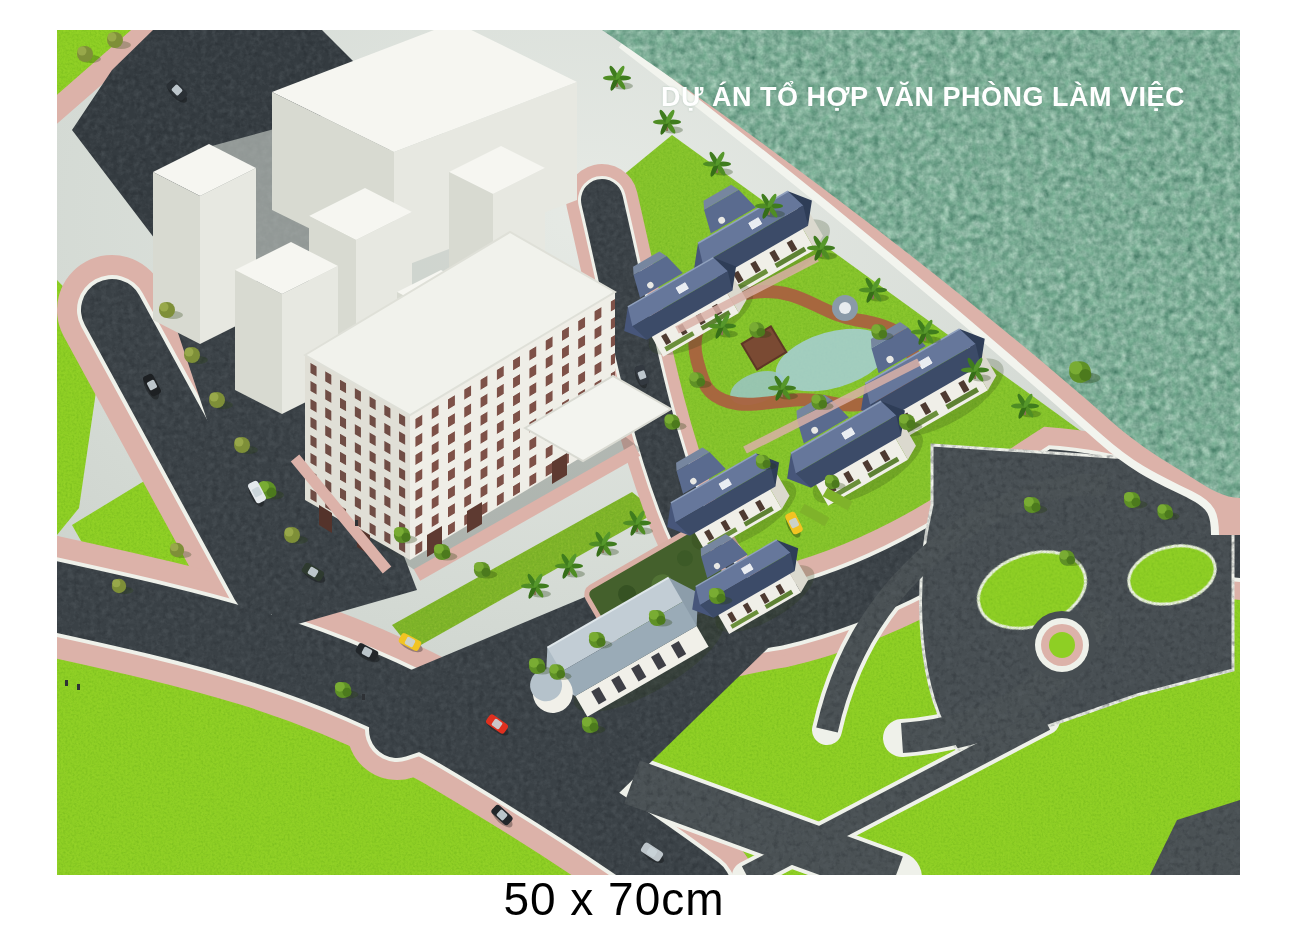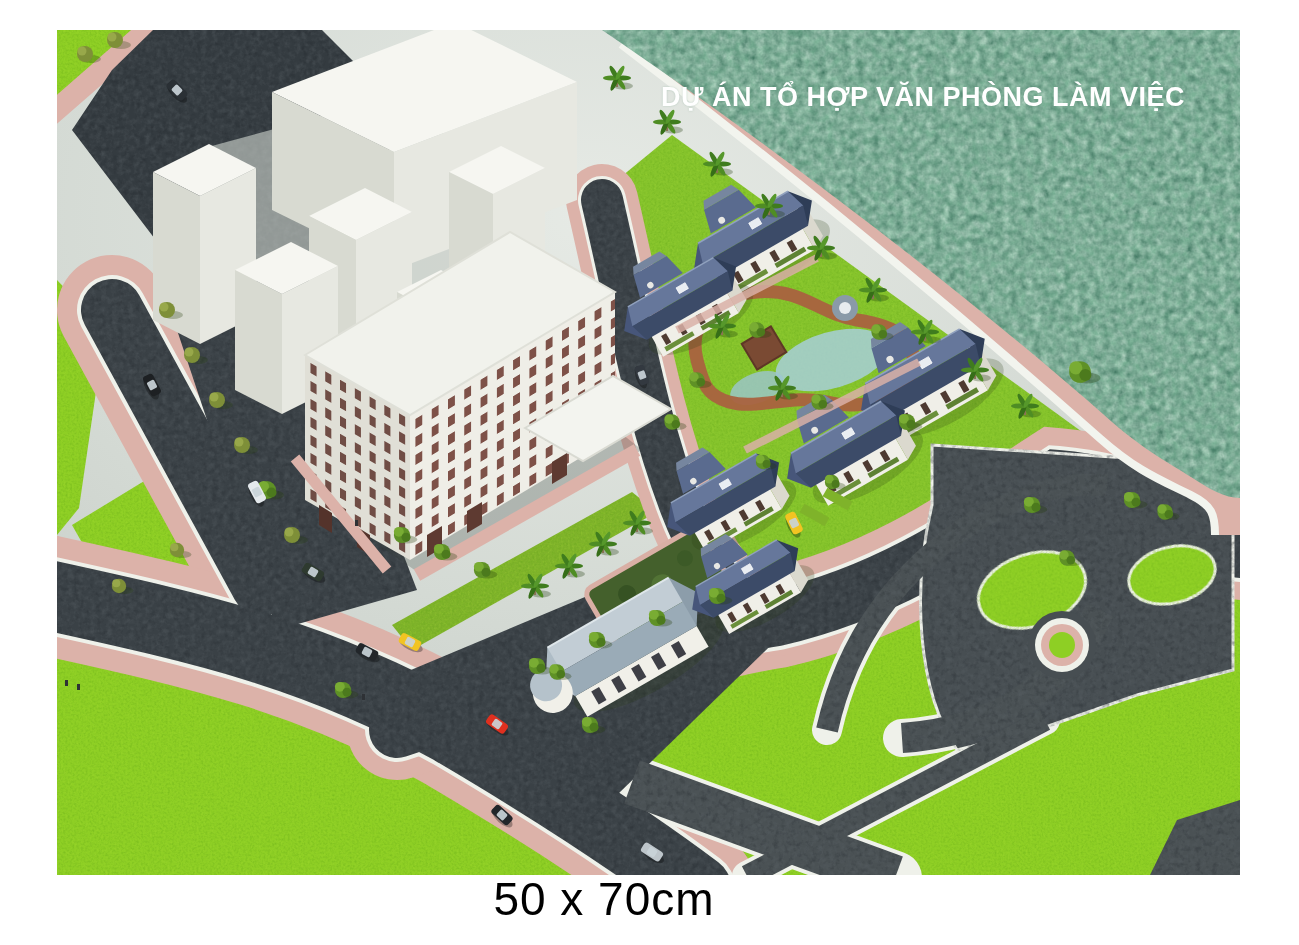--- a/index.html
+++ b/index.html
@@ -3,21 +3,21 @@
 <meta charset="utf-8">
 <style>
   html,body{margin:0;padding:0;background:#ffffff;}
   .page{position:relative;width:1299px;height:945px;background:#ffffff;overflow:hidden;
         font-family:"Liberation Sans", sans-serif;}
   .artwork{position:absolute;left:57px;top:30px;width:1183px;height:845px;overflow:hidden;}
   .artwork svg{display:block;width:1183px;height:845px;}
   .title{position:absolute;top:50px;right:55px;text-align:right;color:#ffffff;
          font-weight:bold;font-size:27px;line-height:34px;letter-spacing:0.5px;
          font-family:"Liberation Sans", sans-serif; text-shadow:0 0 2px rgba(90,140,115,.35);}
-  .caption{position:absolute;left:6px;top:872px;width:1196px;text-align:center;color:#000000;
+  .caption{position:absolute;left:16px;top:872px;width:1196px;text-align:center;color:#000000;
            font-size:46px;letter-spacing:1px;font-family:"Liberation Sans", sans-serif;}
 </style>
 </head>
 <body>
 
 <div class="page">
   <div class="artwork">
     <svg viewBox="0 0 1183 845" xmlns="http://www.w3.org/2000/svg">
       <defs>
         <radialGradient id="bgGrad" cx="45%" cy="22%" r="85%">

